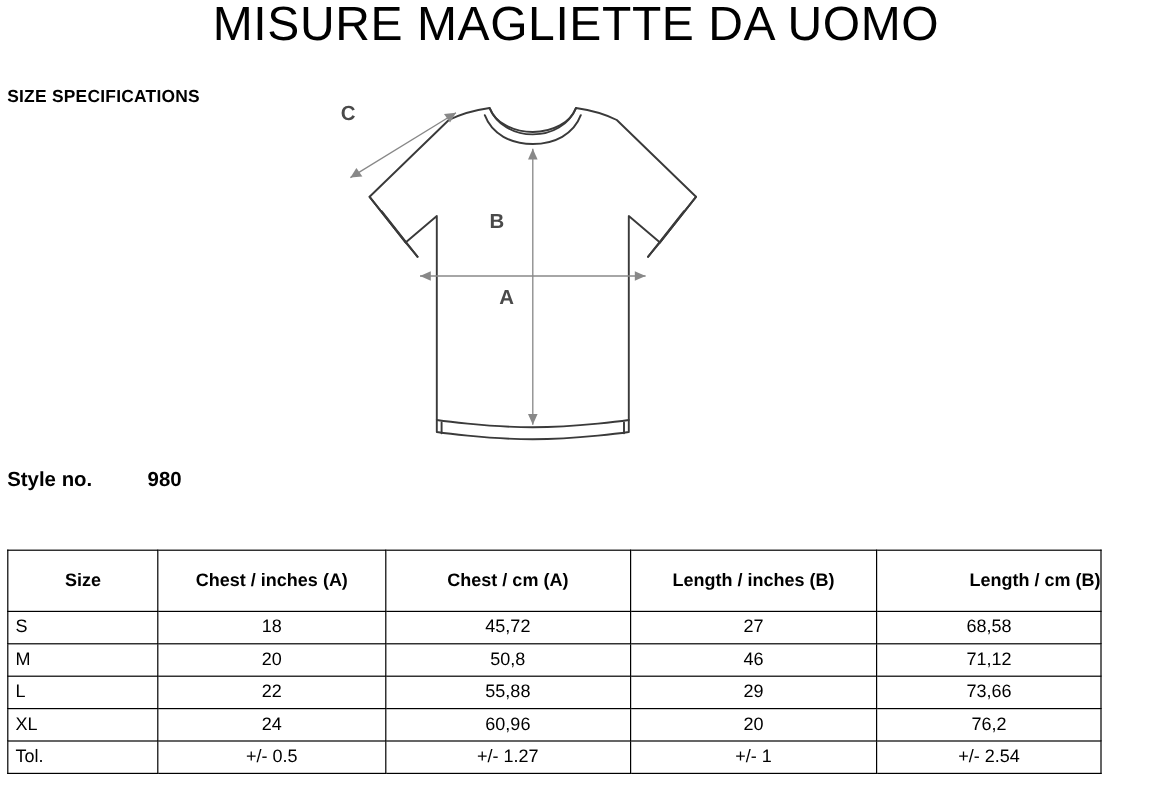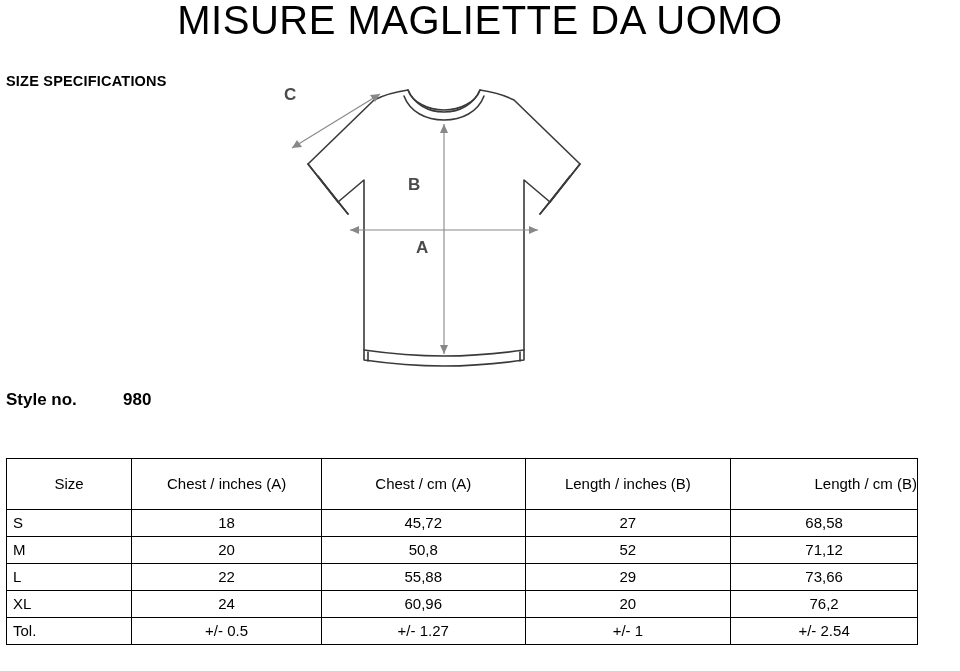--- a/index.html
+++ b/index.html
@@ -80,21 +80,21 @@
   table.sizes th,
   table.sizes td {
     border: 1px solid #000000;
     padding: 0;
     height: 26px;
     line-height: 26px;
   }
   table.sizes thead th {
     height: 50px;
     line-height: 50px;
-    font-weight: normal;
+    font-weight: bold;
     text-align: center;
     font-size: 15px;
   }
   table.sizes thead th:first-child {
     width: 125px;
   }
   table.sizes thead th.col-ci { width: 190px; text-align: center; }
   table.sizes thead th.col-cc { width: 204px; }
   table.sizes thead th.col-li { width: 206px; margin-left: 44px; }
   table.sizes thead th.col-lc { width: 187px; text-align: right; }
@@ -189,21 +189,21 @@
         <td class="size-cell">S</td>
         <td>18</td>
         <td>45,72</td>
         <td>27</td>
         <td>68,58</td>
       </tr>
       <tr>
         <td class="size-cell">M</td>
         <td>20</td>
         <td>50,8</td>
-        <td>52</td>
+        <td>46</td>
         <td>71,12</td>
       </tr>
       <tr>
         <td class="size-cell">L</td>
         <td>22</td>
         <td>55,88</td>
         <td>29</td>
         <td>73,66</td>
       </tr>
       <tr>

